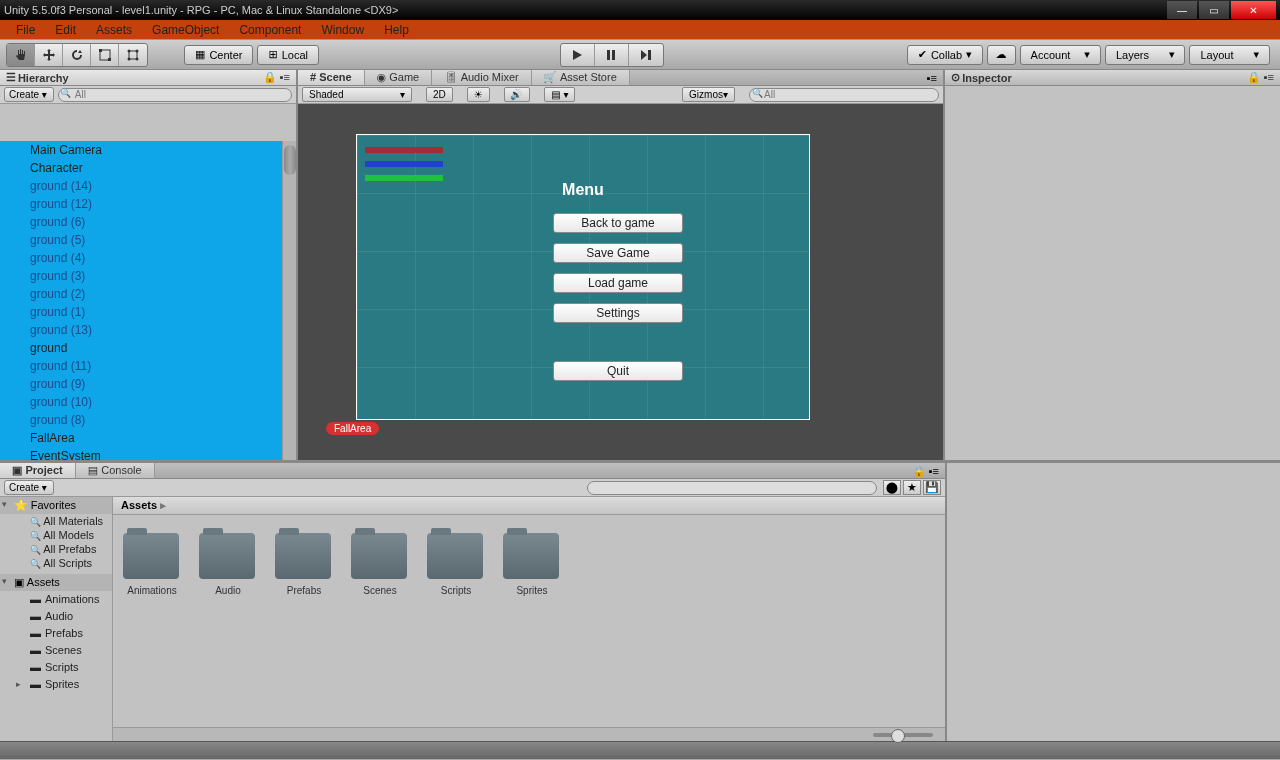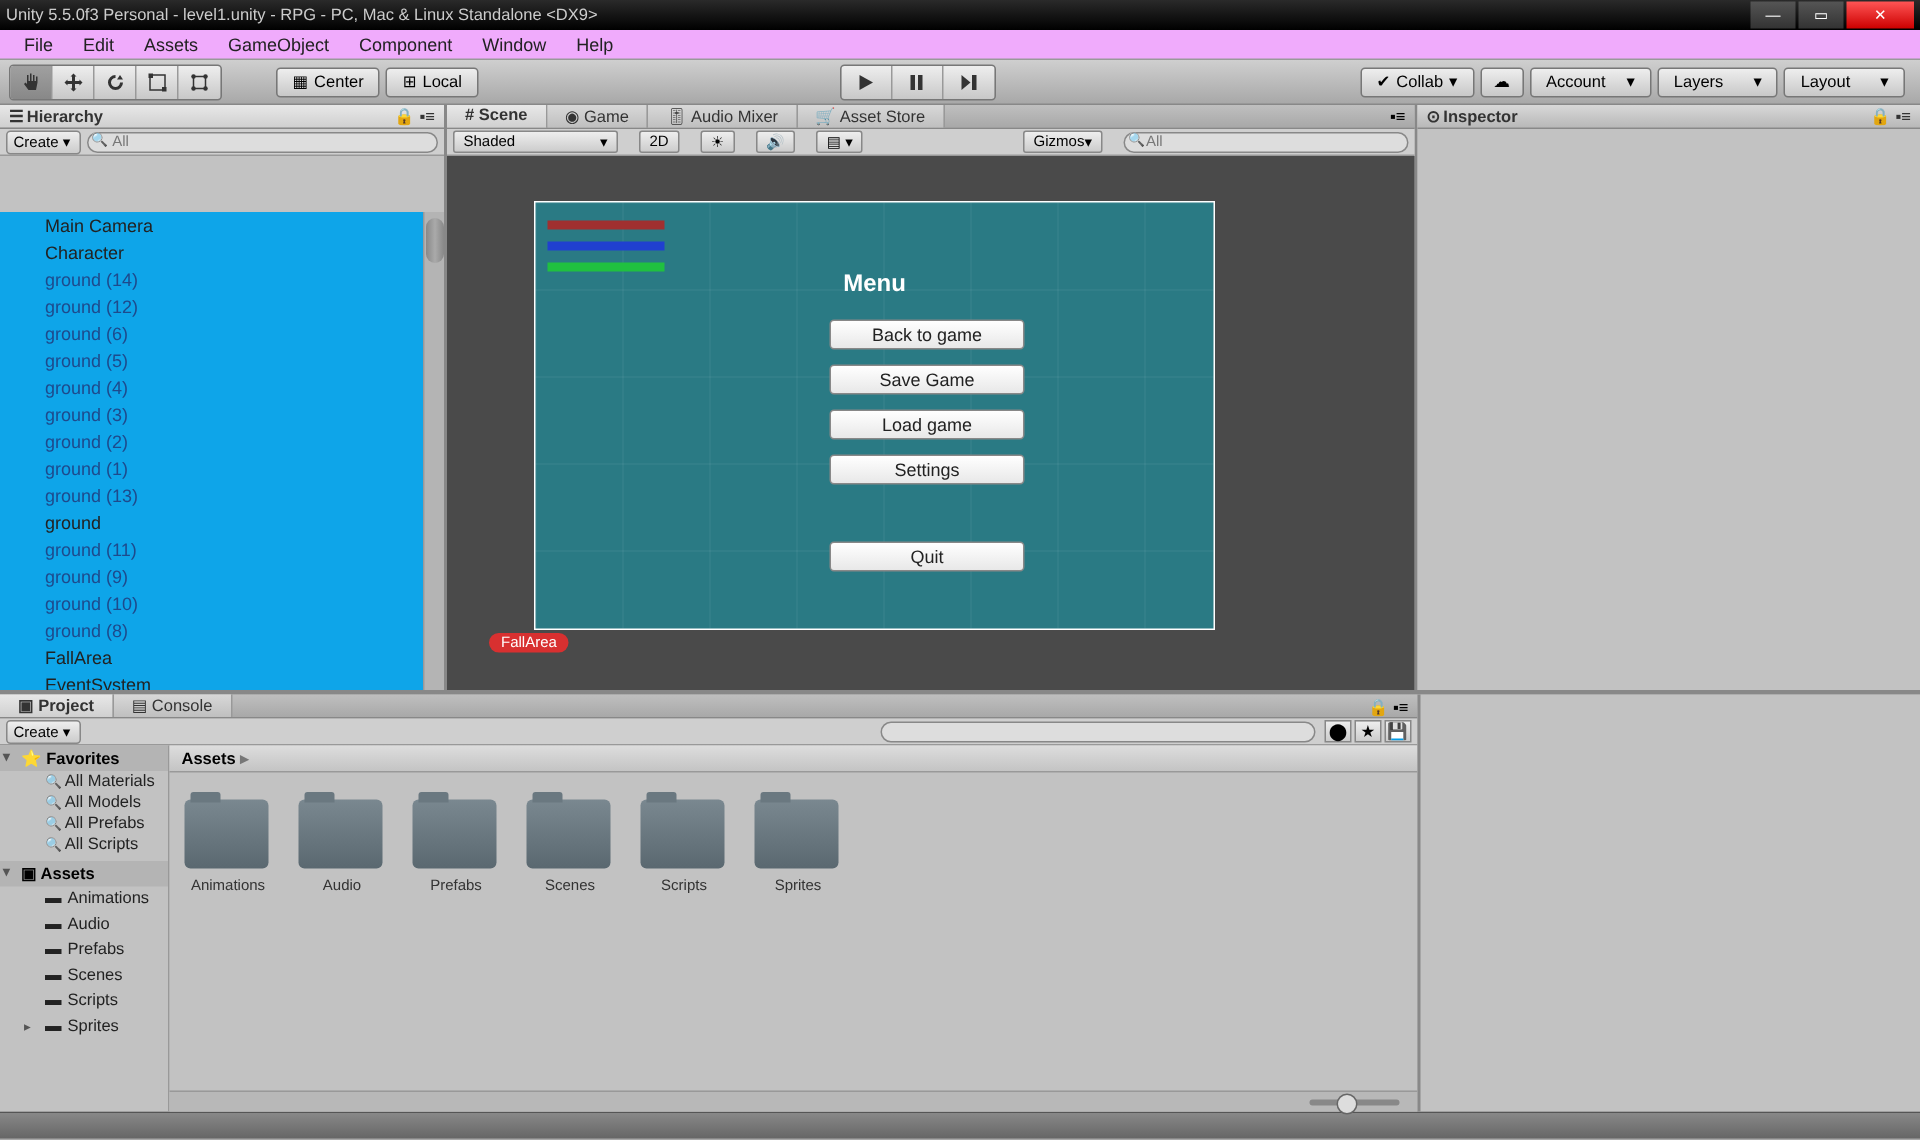--- a/index.html
+++ b/index.html
@@ -6,21 +6,21 @@
 body { background: #a8a8a8; width: 1280px; height: 760px; overflow: hidden; font-size: 11px; user-select: none; }
 
 
 .title-bar { height: 20px; background: linear-gradient(to bottom, #2a2a2a, #000); display: flex; align-items: center; justify-content: space-between; padding: 0 4px; }
 .title-text { color: #ccc; font-size: 11px; }
 .window-controls { display: flex; }
 .win-btn { width: 30px; height: 18px; margin-left: 2px; display: flex; align-items: center; justify-content: center; background: linear-gradient(to bottom,#555,#333); color: #fff; font-size: 10px; }
 .win-btn.close { background: linear-gradient(to bottom,#f55,#c00); width: 45px; }
 
 
-.menu-bar { height: 20px; background: #f0abfc; display: flex; align-items: center; padding: 0 6px; border-bottom: 1px solid #999; }
+.menu-bar { height: 20px; background: #c2410c; display: flex; align-items: center; padding: 0 6px; border-bottom: 1px solid #999; }
 .menu-item { padding: 2px 10px; color: #222; font-size: 12px; }
 
 
 .toolbar { height: 30px; background: linear-gradient(to bottom,#cfcfcf,#a8a8a8); display: flex; align-items: center; padding: 0 6px; border-bottom: 1px solid #888; }
 .tool-group { display: flex; border: 1px solid #777; border-radius: 3px; background: linear-gradient(to bottom,#eee,#c8c8c8); margin-right: 6px; overflow:hidden;}
 .tool-btn { width: 28px; height: 22px; display: flex; align-items: center; justify-content: center; border-right: 1px solid #999; }
 .tool-btn:last-child { border-right: none; }
 .tool-btn.active { background: linear-gradient(to bottom,#a0a0a0,#888); }
 .pill { height: 20px; padding: 0 10px; border: 1px solid #777; border-radius: 3px; background: linear-gradient(to bottom,#eee,#c8c8c8); display: flex; align-items: center; font-size: 11px; margin-right: 4px; }
 .spacer { flex: 1; }
@@ -71,21 +71,21 @@
 .project-body { flex: 1; display: flex; }
 .project-left { width: 113px; background: #c2c2c2; border-right: 1px solid #999; overflow-y:auto;}
 .project-right { flex: 1; background: #c2c2c2; display: flex; flex-direction: column; }
 .breadcrumb { height: 18px; background: linear-gradient(to bottom,#ddd,#c4c4c4); border-bottom: 1px solid #999; padding: 2px 8px; font-size: 11px; font-weight: bold; }
 .folder-grid { flex: 1; display: flex; padding: 18px 10px; gap: 18px; align-items: flex-start;}
 .folder-item { width: 58px; text-align: center; font-size: 10px; color: #333;}
 .folder-icon { width: 56px; height: 46px; background: linear-gradient(to bottom,#7a8890,#5a6870); border-radius: 4px; margin-bottom: 6px; position:relative;}
 .folder-icon::before { content:""; position:absolute; top:-5px; left:4px; width:20px; height:7px; background:#6a7880; border-radius:2px 2px 0 0;}
 .tree-item { padding: 1px 4px 1px 18px; font-size: 11px; color: #222; line-height:15px; position:relative;}
 .tree-item .ic { margin-right:3px; display:inline-block; width:12px;}
-.fav-header { padding: 2px 4px 2px 14px; font-weight: bold; font-size: 11px; background:#b4b4b4; position:relative;}
+.fav-header { padding: 2px 4px 2px 14px; font-weight: normal; font-size: 11px; background:#b4b4b4; position:relative;}
 .fav-header::before{content:"▾"; position:absolute; left:2px; font-size:9px; color:#555;}
 .fav-item { padding: 1px 4px 1px 30px; font-size: 11px; color: #222;}
 .fav-item::before { content:"🔍"; font-size:9px; margin-right:2px; color:#c9a030;}
 .bottom-status { height: 14px; background: #b8b8b8; border-top: 1px solid #999;}
 .slider-track { float:right; width:60px; height:4px; background:#888; margin:5px 12px; border-radius:2px; position:relative;}
 .slider-track::before{content:""; position:absolute; left:18px; top:-4px; width:12px; height:12px; background:#ddd; border:1px solid #666; border-radius:50%;}
 .inspector-right { width: 335px; border-left:2px solid #888;}
 
 
 .footer { height: 18px; background: linear-gradient(to bottom,#888,#666); border-top:1px solid #555;}

